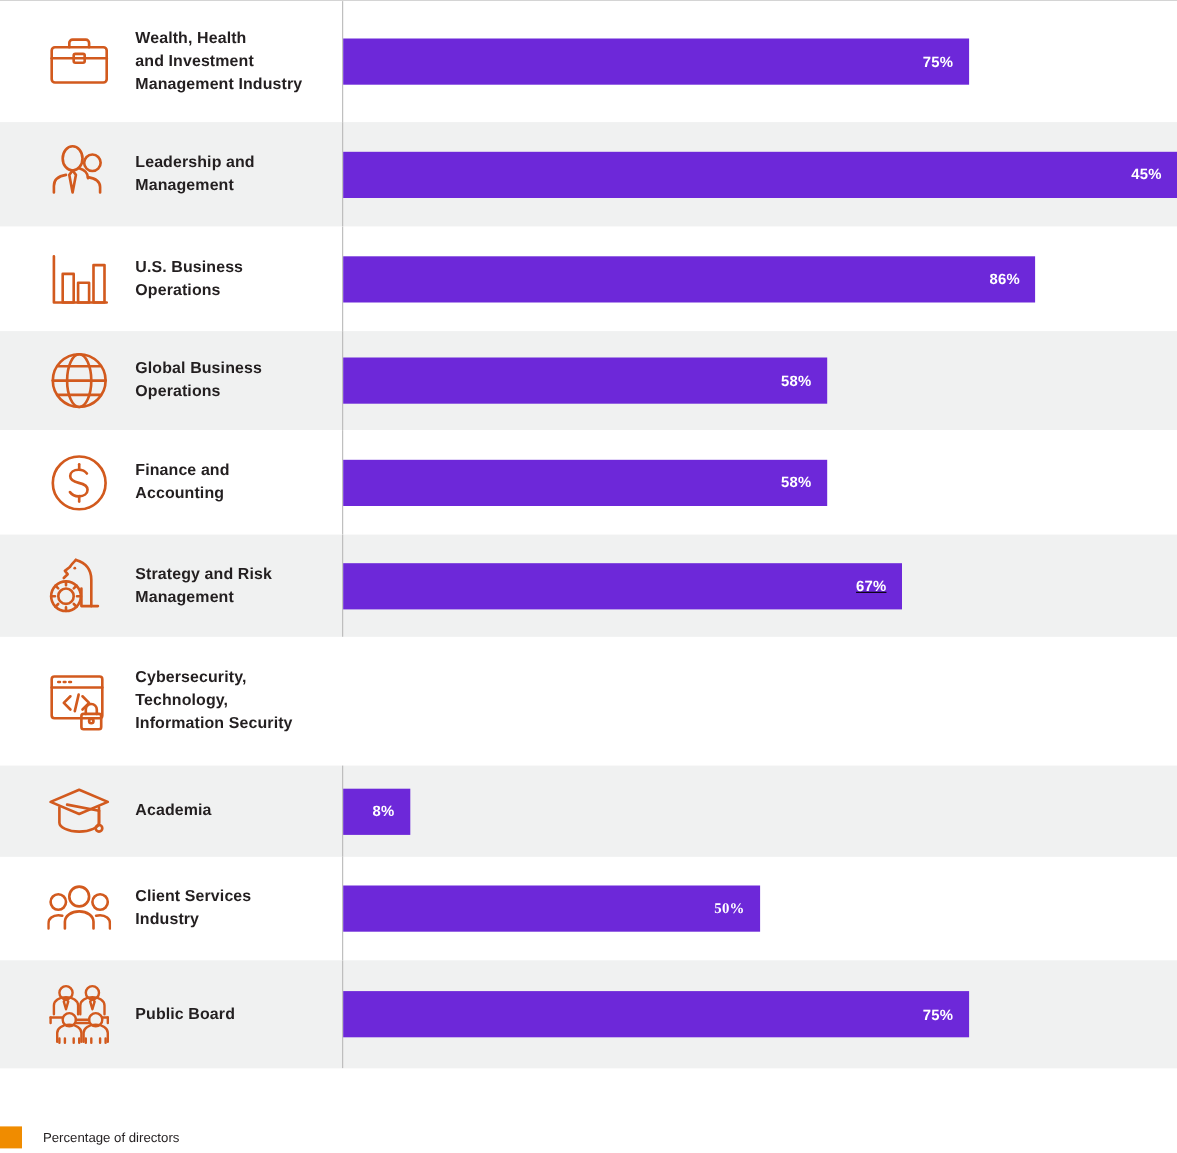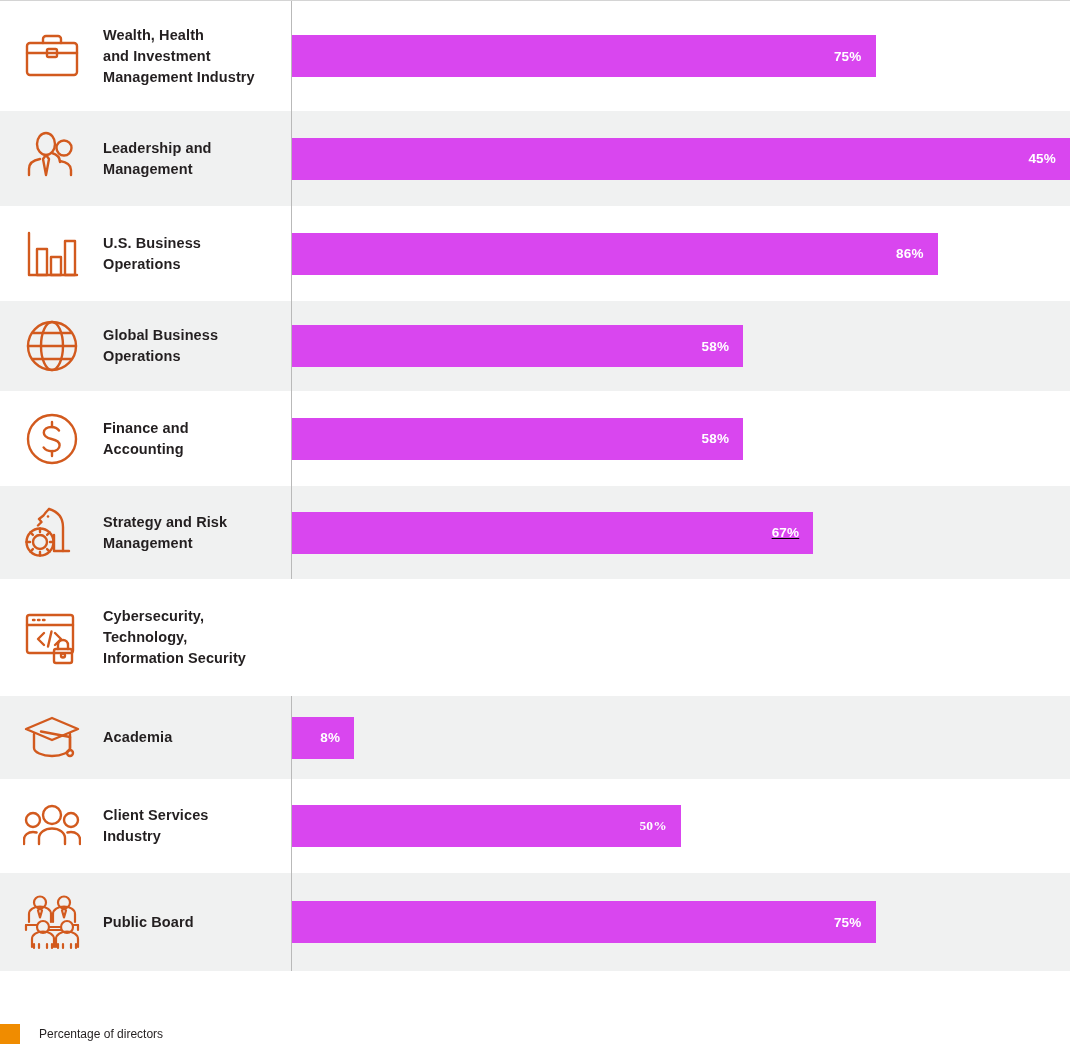--- a/index.html
+++ b/index.html
@@ -21,20 +21,21 @@
     height: 971px;
     border-top: 1px solid #d4d4d4;
     border-bottom: 1px solid #d4d4d4;
   }
   .row {
     position: relative;
     display: flex;
     align-items: center;
     width: 100%;
     background: #ffffff;
+    padding-left: 20px;
   }
   .row.alt { background: #f0f1f1; }
 
   .icon-cell {
     flex: 0 0 103px;
     height: 100%;
     display: flex;
     align-items: center;
     justify-content: center;
   }
@@ -61,21 +62,21 @@
     flex: 1 1 auto;
     height: 100%;
     border-left: 1px solid #b9b9b9;
   }
   .bar {
     position: absolute;
     top: 50%;
     left: 0;
     transform: translateY(-50%);
     height: 42px;
-    background: #d946ef;
+    background: #6d28d9;
     display: flex;
     align-items: center;
     justify-content: flex-end;
   }
   .bar-value {
     color: #ffffff;
     font-size: 13.5px;
     font-weight: bold;
     padding-right: 14px;
     letter-spacing: 0.2px;

